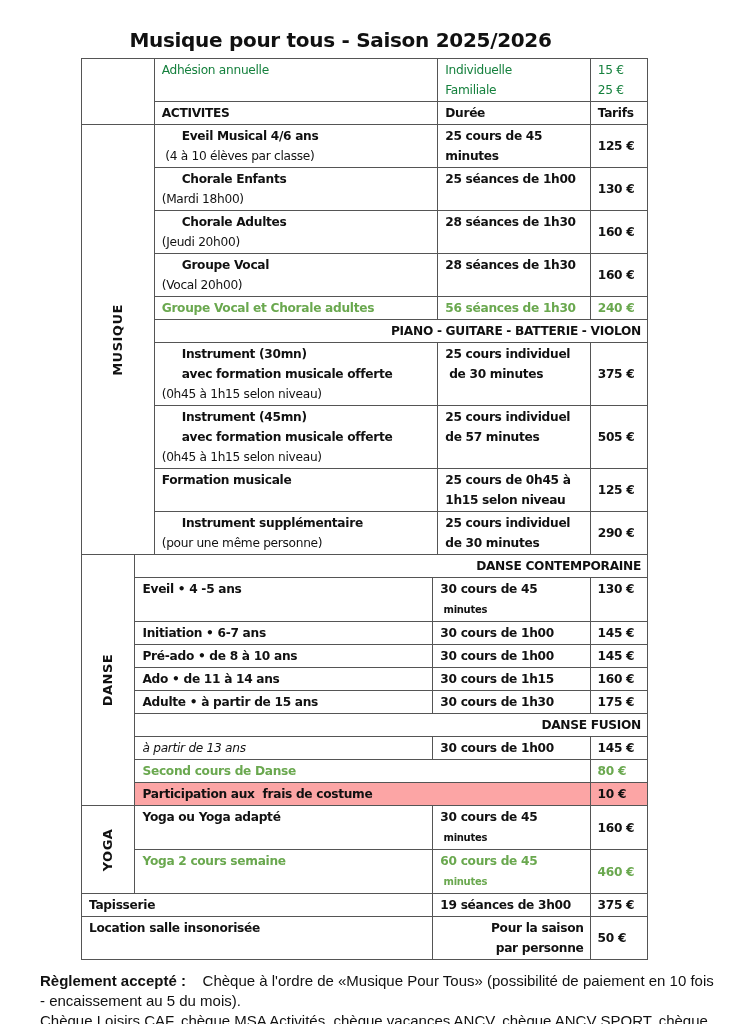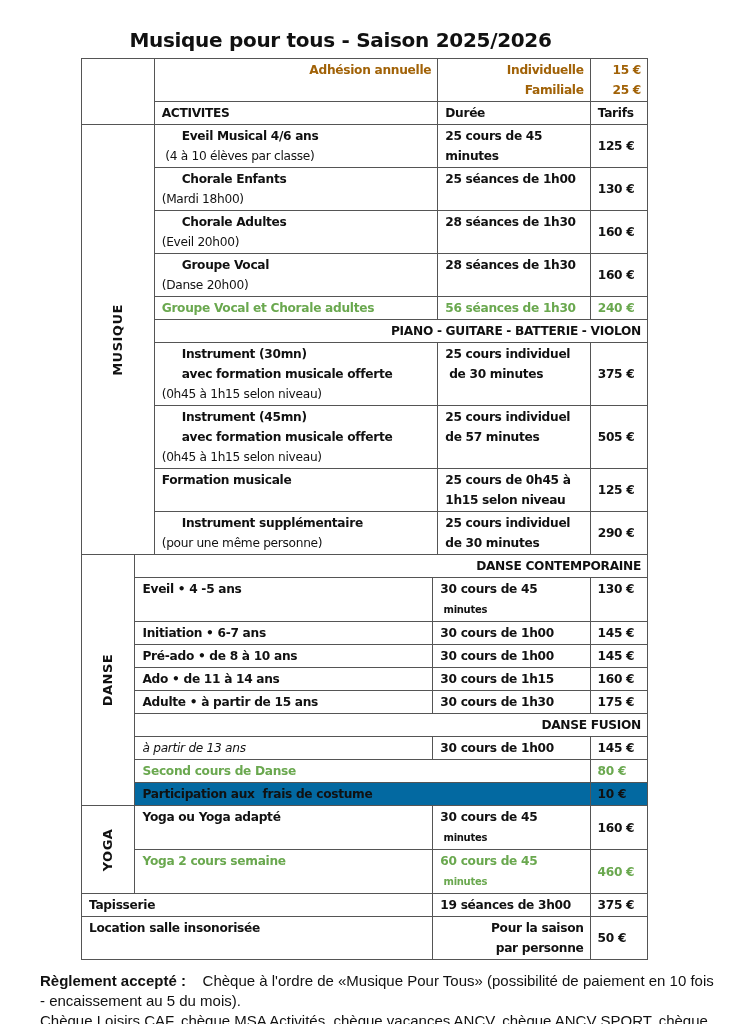--- a/index.html
+++ b/index.html
@@ -8,25 +8,25 @@
   .title { position:absolute; top:28px; left:0; width:681px; text-align:center;
            font-family:"DejaVu Sans", sans-serif; font-weight:bold; font-size:20px; letter-spacing:-0.3px; color:#111; }
   table.grid { position:absolute; top:58px; left:81px; width:567px; border-collapse:collapse;
                font-family:"DejaVu Sans", sans-serif; font-size:12.2px; letter-spacing:-0.3px; }
   table.grid td { border:1px solid #555; padding:1px 6px 1px 7px; vertical-align:top; line-height:20px; }
   col.c-cat { width:35px; }
   col.c-act { width:311px; }
   col.c-dur { width:162px; }
   col.c-tar { width:59px; }
   .b { font-weight:bold;padding-left:20px; }
-  .gold { color:#a16207; font-weight:bold;text-align:right; }
+  .gold { color:#15803d; font-weight:normal; }
   .green { color:#6aa84f; font-weight:bold; }
   .center { text-align:right; }
   .mid { vertical-align:middle !important; }
-  .gray { background:#0369a1; }
+  .gray { background:#fca5a5; }
   .cat { padding:0 !important; vertical-align:middle !important; text-align:center; position:relative; }
   .vert { display:inline-block; transform:rotate(-90deg); white-space:nowrap; font-weight:bold; font-size:13px; letter-spacing:0.5px; }
   .small { font-size:10px; }
   .italic { font-style:italic; }
   .footer { position:absolute; left:40px; top:866px; width:680px; font-family:"Liberation Sans", sans-serif; font-size:15px; line-height:20px; color:#111; }
   .footer .lbl { font-weight:bold; }
 </style>
 </head>
 <body>
 
@@ -72,29 +72,29 @@
     <td>
           <div class="b">Chorale Enfants</div>
           <div>(Mardi 18h00)</div>
         </td>
     <td class="b">25 séances de 1h00</td>
     <td class="b mid">130 €</td>
   </tr>
   <tr>
     <td>
           <div class="b">Chorale Adultes</div>
-          <div>(Eveil 20h00)</div>
+          <div>(Jeudi 20h00)</div>
         </td>
     <td class="b">28 séances de 1h30</td>
     <td class="b mid">160 €</td>
   </tr>
   <tr>
     <td>
           <div class="b">Groupe Vocal</div>
-          <div>(Danse 20h00)</div>
+          <div>(Vocal 20h00)</div>
         </td>
     <td class="b">28 séances de 1h30</td>
     <td class="b mid">160 €</td>
   </tr>
   <tr>
     <td class="green">Groupe Vocal et Chorale adultes</td>
     <td class="green">56 séances de 1h30</td>
     <td class="green">240 €</td>
   </tr>
   <tr>

